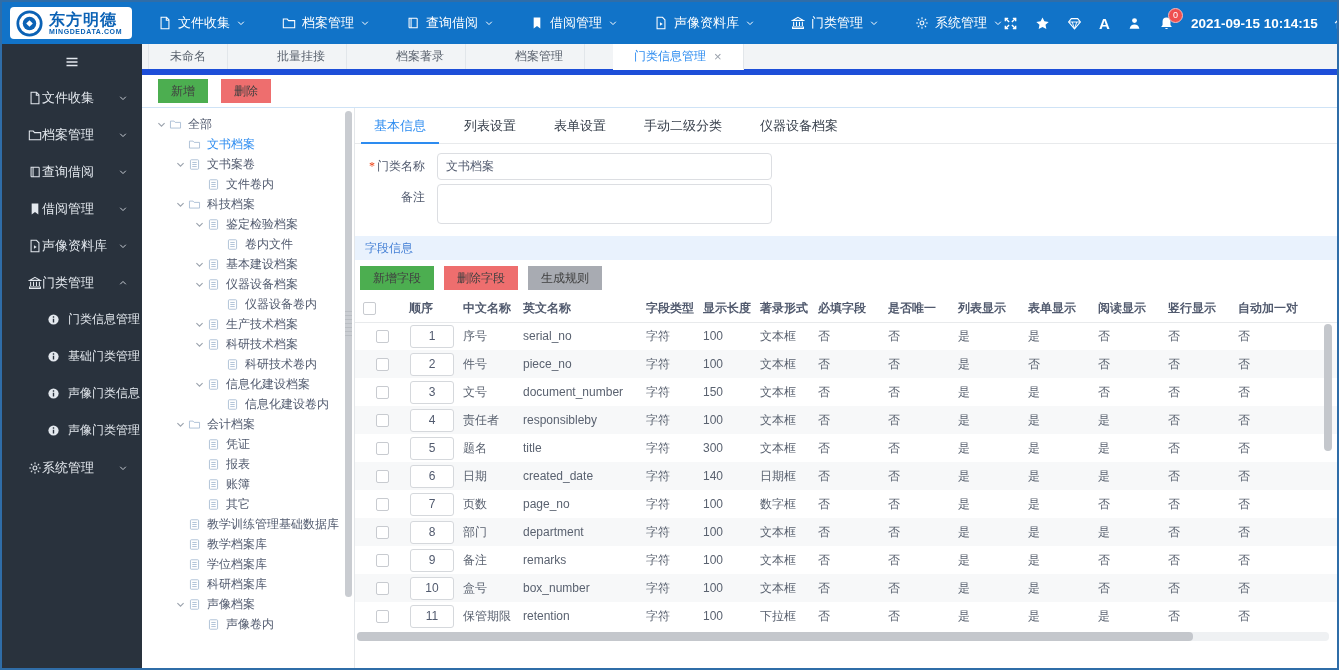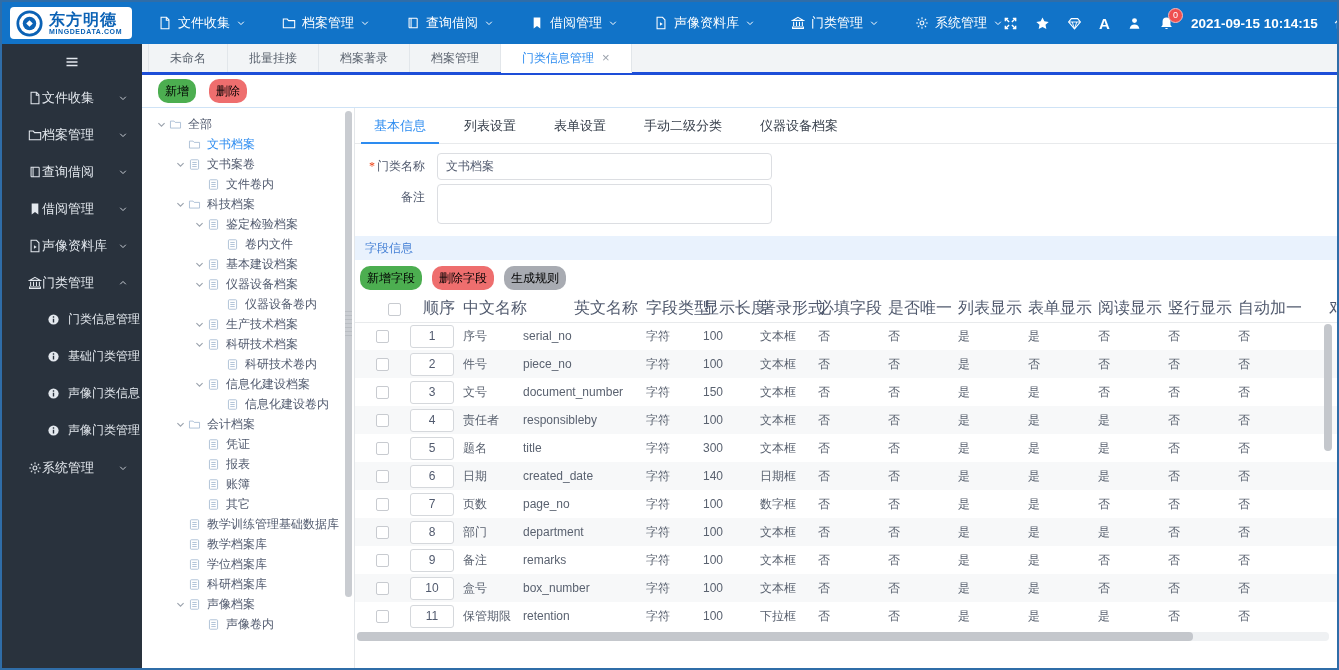--- a/index.html
+++ b/index.html
@@ -31,27 +31,27 @@
   .sidebar{position:absolute;top:42px;left:0;bottom:0;width:140px;background:var(--c-sidebar,#29323d);color:#e3e8ee;overflow:hidden;}
   .hamburger{height:35px;display:flex;align-items:center;justify-content:center;cursor:pointer;}
   .hamburger svg{width:16px;height:16px;}
   .side-item{height:37px;display:flex;align-items:center;padding:0 14px 0 26px;font-size:13px;cursor:pointer;white-space:nowrap;}
   .side-item .chev{margin-left:auto;opacity:.85;}
   .side-item .chev svg{width:10px;height:10px;}
   .side-sub{height:37px;display:flex;align-items:center;padding-left:45px;font-size:12px;cursor:pointer;white-space:nowrap;}
   .side-sub svg{width:13px;height:13px;margin-right:8px;flex:none;}
   
   .main{position:absolute;top:42px;left:140px;right:0;bottom:0;background:#fff;display:flex;flex-direction:column;overflow:hidden;}
-  .tabbar{height:31px;background:#f2f4f6;display:flex;border-bottom:3px solid #1d4ed8;flex:none;padding-left:6px;}
+  .tabbar{height:31px;background:#f2f4f6;display:flex;border-bottom:6px solid #1d4ed8;flex:none;padding-left:6px;gap:28px;}
   .tab{padding:0 21px;display:flex;align-items:center;font-size:12px;color:#5a626e;border-right:1px solid #e2e6ea;cursor:pointer;gap:8px;white-space:nowrap;}
   .tab:first-child{border-left:1px solid #e2e6ea;}
   .tab.active{background:#fff;color:var(--c-primary,#2d8cf0);margin-bottom:-1px;border-bottom:1px solid #fff;}
   .tab .close{color:#9aa1ab;font-size:13px;line-height:12px;}
   .toolbar{height:33px;display:flex;align-items:center;gap:13px;padding-left:16px;border-bottom:1px solid #cfe3f6;background:#fff;flex:none;}
-  .btn{border:none;border-radius:10px;color:#000000;font-size:12px;height:24px;padding:0 7px;cursor:pointer;font-family:inherit;white-space:nowrap;}
+  .btn{border:none;border-radius:0;color:#404040;font-size:12px;height:24px;padding:0 13px;cursor:pointer;font-family:inherit;white-space:nowrap;}
   .btn.green{background:var(--c-success,#4cae50);}
   .btn.red{background:var(--c-danger,#ee6e6e);}
   .btn.grey{background:var(--c-muted,#a8abb2);}
   .content{flex:1;display:flex;min-height:0;}
   
   .tree-panel{width:213px;flex:none;position:relative;border-right:1px solid #e4e7ea;overflow:hidden;padding-top:6px;}
   .tree-item{height:20px;display:flex;align-items:center;font-size:12px;cursor:pointer;white-space:nowrap;color:#515a6e;}
   .tree-item .chev{width:14px;display:flex;justify-content:center;color:#9aa2ac;flex:none;}
   .tree-item .chev svg{width:11px;height:11px;}
   .tree-item svg.node{width:13px;height:13px;margin:0 6px 0 1px;color:#a9bdd3;flex:none;}
@@ -72,21 +72,21 @@
   .fctrl{margin-left:12px;}
   input.text{width:335px;height:27px;border:1px solid #dcdee2;border-radius:4px;padding:0 8px;font-family:inherit;font-size:12px;color:#515a6e;outline:none;}
   .selectbox{width:200px;height:27px;border:1px solid #dcdee2;background:#f4f5f7;border-radius:4px;display:flex;align-items:center;justify-content:space-between;padding:0 8px;color:#b7bdc7;cursor:not-allowed;}
   .selectbox svg{width:11px;height:11px;color:#c0c4cc;}
   textarea.remark{width:335px;height:40px;border:1px solid #dcdee2;border-radius:4px;padding:4px 8px;font-family:inherit;font-size:12px;resize:none;outline:none;}
   .section-bar{height:24px;background:var(--c-sectionbg,#e9f2fd);color:var(--c-sectiontext,#4580d5);display:flex;align-items:center;padding-left:10px;font-size:12px;flex:none;margin-top:4px;}
   .fbtns{display:flex;gap:10px;padding:6px 0 5px 5px;flex:none;}
   
   .table-wrap{height:336px;position:relative;overflow:hidden;flex:none;}
   table.fields{border-collapse:collapse;table-layout:fixed;width:990px;}
-  table.fields th{font-weight:normal;color:#515a6e;text-align:right;height:27px;padding:0 0 0 8px;font-size:16px;border-bottom:1px solid #e8eaec;white-space:nowrap;overflow:visible;}
+  table.fields th{font-weight:bold;color:#515a6e;text-align:left;height:27px;padding:0 0 0 8px;font-size:12px;border-bottom:1px solid #e8eaec;white-space:nowrap;overflow:visible;}
   table.fields td{height:28px;padding:0 0 0 8px;font-size:12px;color:#5a6270;white-space:nowrap;overflow:visible;}
   table.fields tr.even td{background:#f7f8f9;}
   th.c-cb,td.c-cb{text-align:center;padding:0;}
   th.c-order{text-align:center;padding:0;}
   td.c-order{text-align:center;padding:0;}
   .order-input{width:44px;height:23px;border:1px solid #d5d8dc;border-radius:3px;background:#fff;text-align:center;font-family:inherit;font-size:12px;color:#515a6e;padding:0;outline:none;}
   .cb{width:13px;height:13px;border:1px solid #c8cbd0;border-radius:2px;background:#fff;display:inline-block;vertical-align:middle;cursor:pointer;}
   .v-scroll{position:absolute;right:5px;top:29px;width:8px;height:127px;border-radius:4px;background:#c4c7cc;}
   .h-scroll{height:9px;margin:1px 8px 0 2px;background:#eff1f3;border-radius:4px;position:relative;flex:none;}
   .h-thumb{position:absolute;left:0;top:0;height:9px;width:86%;background:#c4c7cc;border-radius:4px;}

